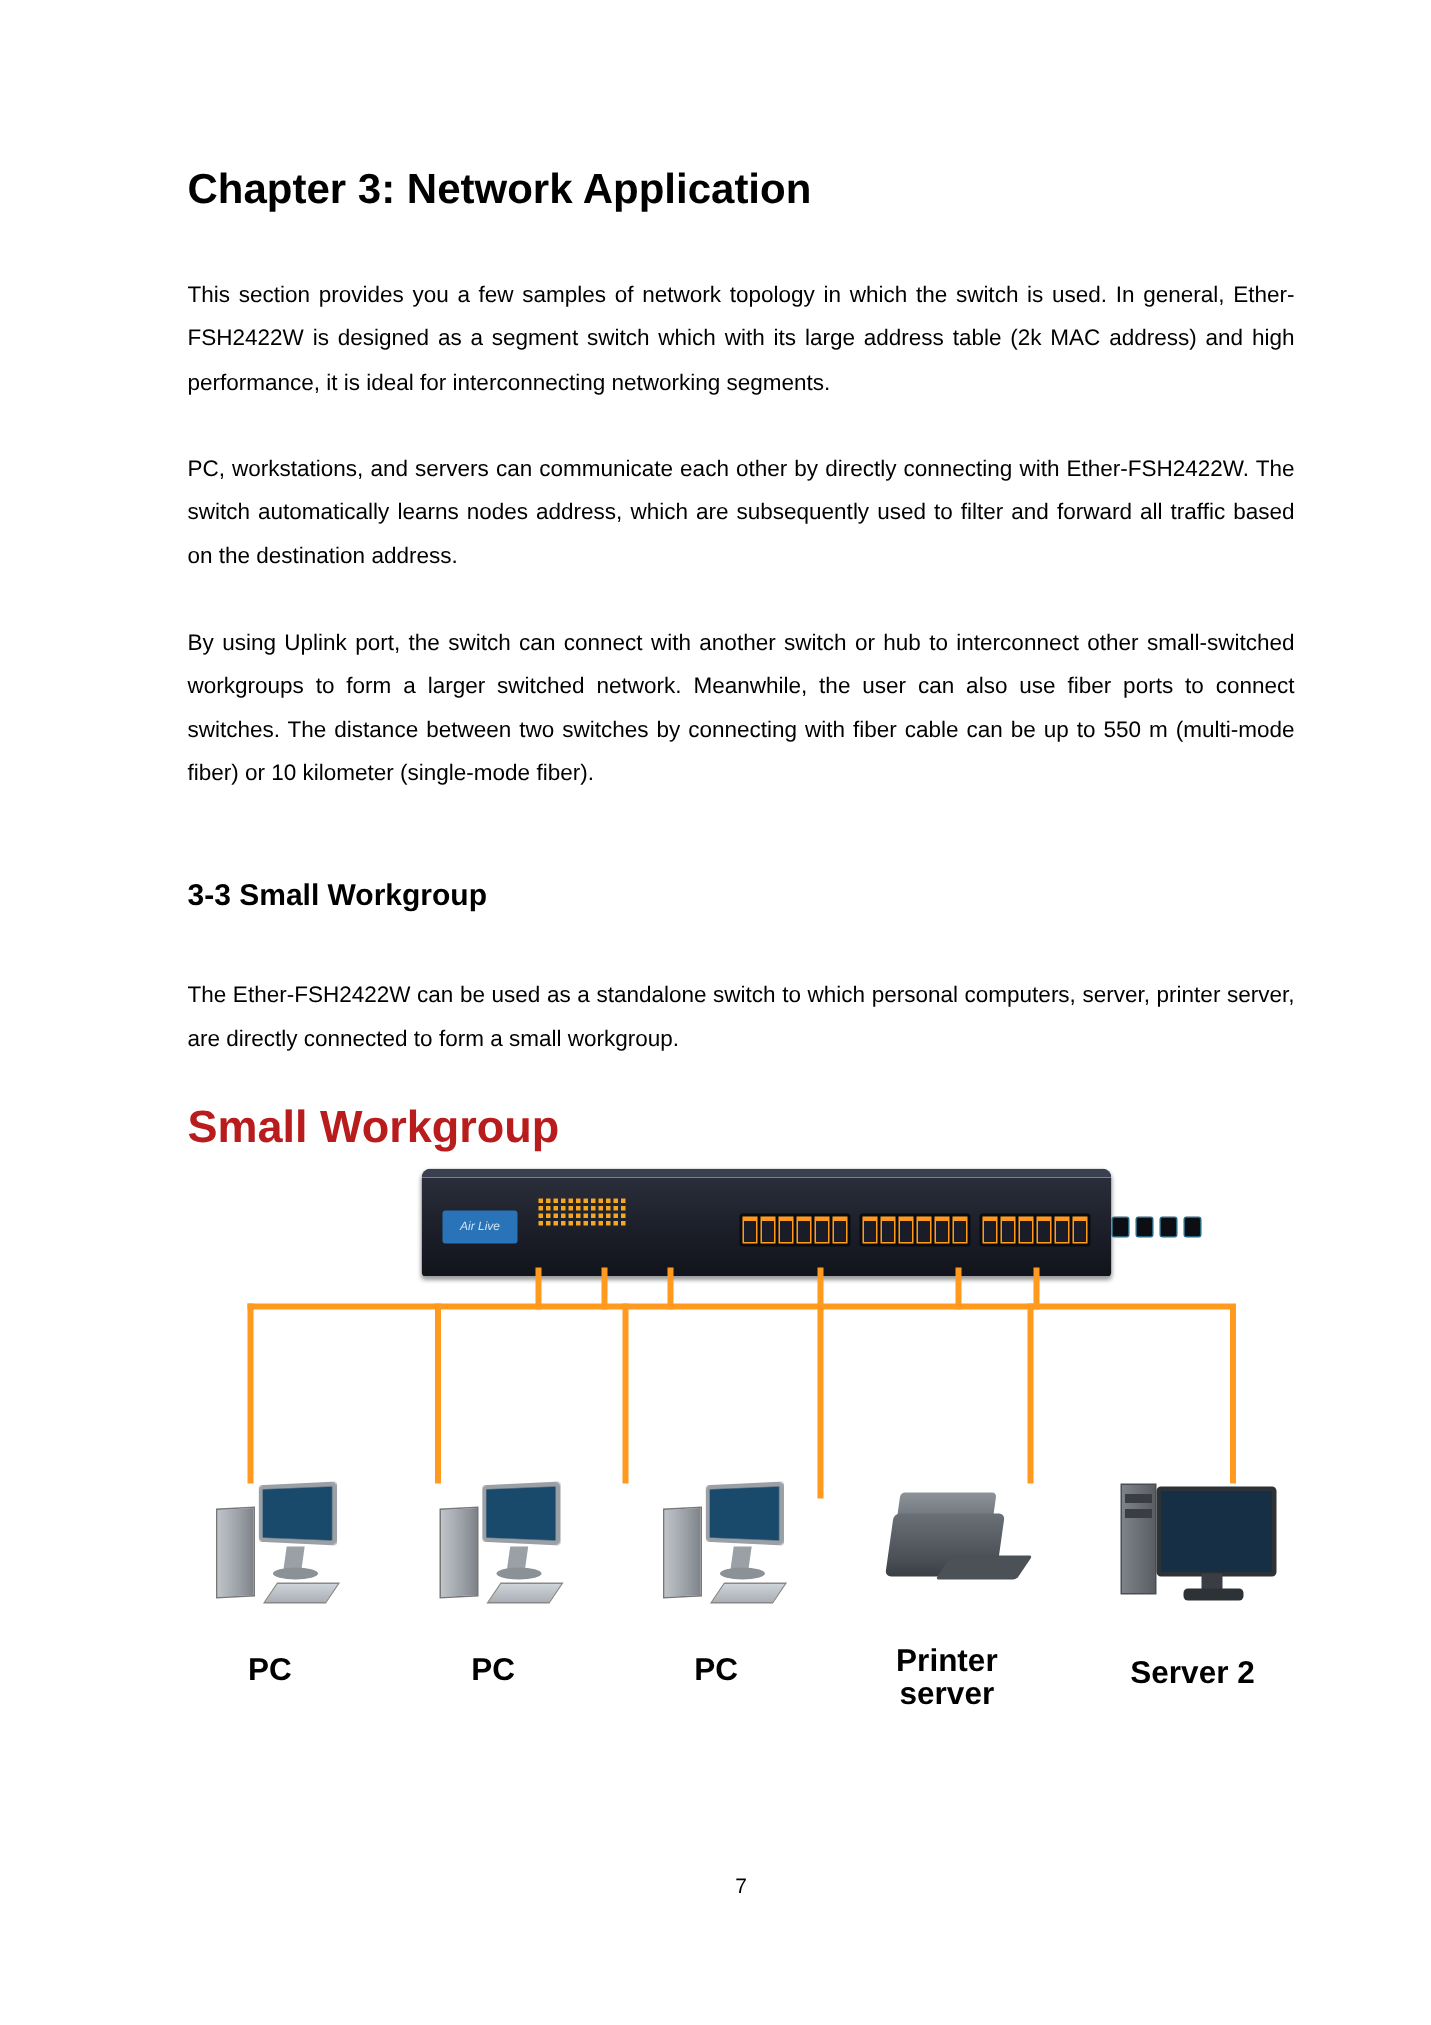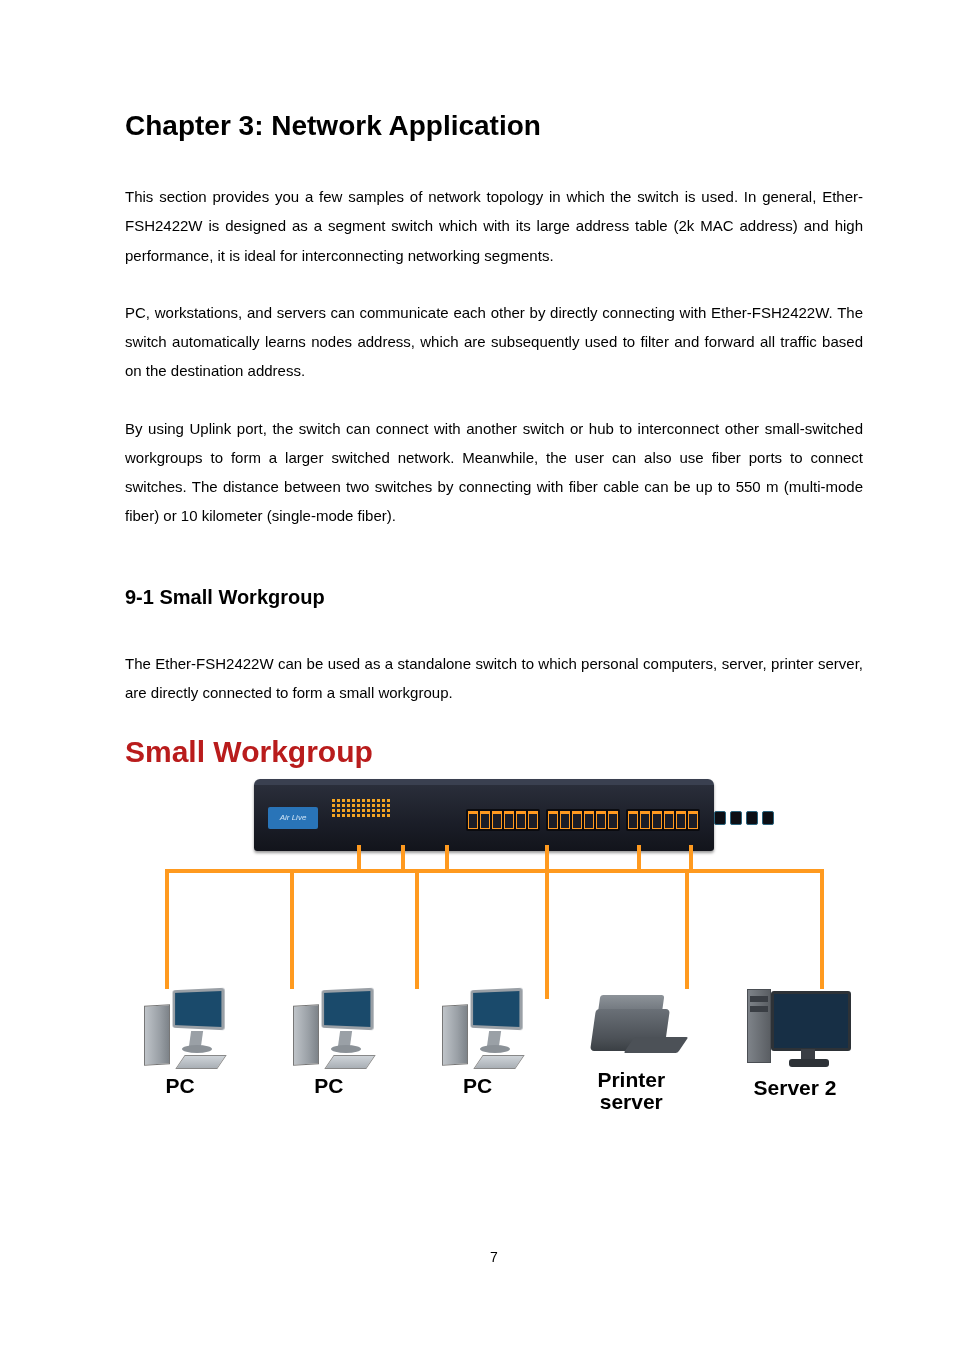--- a/index.html
+++ b/index.html
@@ -43,21 +43,21 @@
   .diagram {
     width: 735px;
     height: 370px;
     position: relative;
     margin-top: 5px;
   }
   
   .switch {
     position: absolute;
     top: 0;
-    left: 129px;
+    left: 156px;
     width: 460px;
     height: 66px;
     background: linear-gradient(#2a2e3a 0%, #1a1d27 60%, #12141b 100%);
     border-radius: 6px 6px 3px 3px;
     border-top: 6px solid #3a4050;
     box-shadow: 0 2px 3px rgba(0,0,0,0.4);
   }
   .switch-brand {
     position: absolute;
     left: 14px;
@@ -141,20 +141,21 @@
     left: 0;
     width: 735px;
     display: flex;
     justify-content: space-between;
   }
   .dev {
     display: flex;
     flex-direction: column;
     align-items: center;
     width: 110px;
+    gap: 28px;
   }
   .dev-label {
     font-size: 21px;
     font-weight: bold;
     color: #000;
     text-align: center;
     margin-top: 8px;
     line-height: 1.05;
   }
   
@@ -314,21 +315,21 @@
 <body>
 
 <div class="page">
 
   <h1 class="chapter">Chapter 3: Network Application</h1>
 
   <p class="body">This section provides you a few samples of network topology in which the switch is used. In general, Ether-FSH2422W is designed as a segment switch which with its large address table (2k MAC address) and high performance, it is ideal for interconnecting networking segments.</p>
   <p class="body">PC, workstations, and servers can communicate each other by directly connecting with Ether-FSH2422W. The switch automatically learns nodes address, which are subsequently used to filter and forward all traffic based on the destination address.</p>
   <p class="body">By using Uplink port, the switch can connect with another switch or hub to interconnect other small-switched workgroups to form a larger switched network. Meanwhile, the user can also use fiber ports to connect switches. The distance between two switches by connecting with fiber cable can be up to 550 m (multi-mode fiber) or 10 kilometer (single-mode fiber).</p>
 
-  <h2 class="section">9-1 Small Workgroup</h2>
+  <h2 class="section">3-3 Small Workgroup</h2>
 
   <p class="body">The Ether-FSH2422W can be used as a standalone switch to which personal computers, server, printer server, are directly connected to form a small workgroup.</p>
 
   <div class="diagram-title">Small Workgroup</div>
 
   <div class="diagram">
 
     <div class="switch">
       <div class="switch-brand">Air Live</div>
       <div class="switch-leds">

